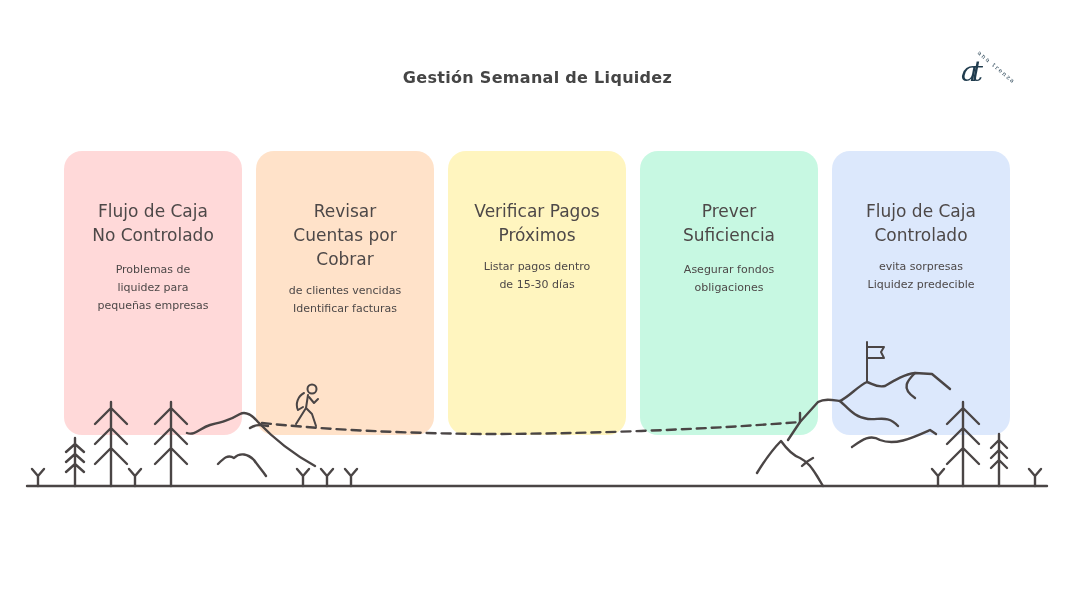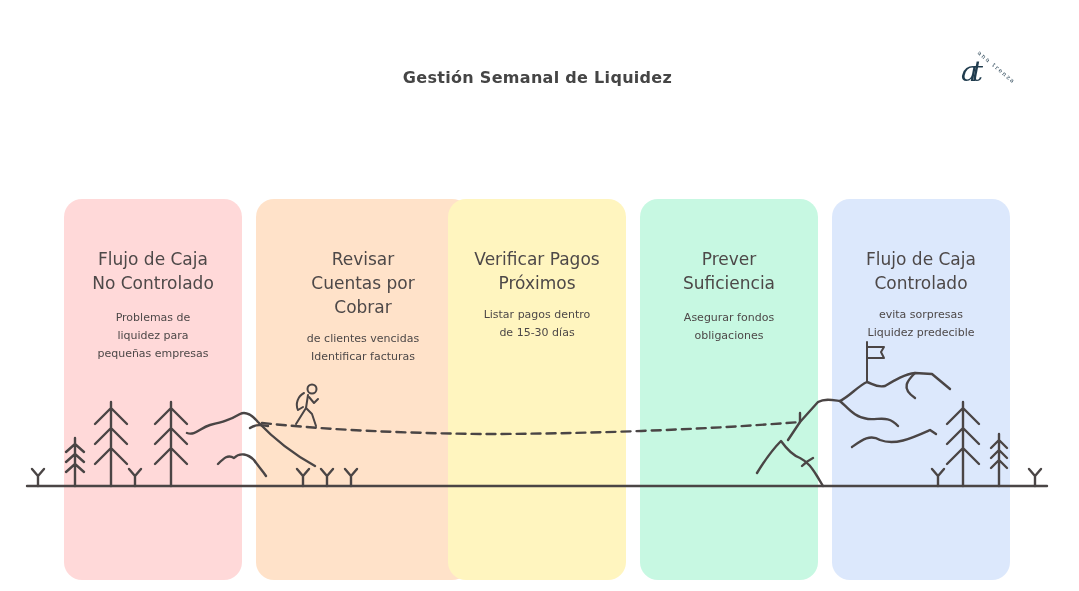--- a/index.html
+++ b/index.html
@@ -7,21 +7,21 @@
            font-family: "DejaVu Sans", sans-serif; color: #4a4545; }
     .title { position: absolute; left: 0; width: 1075px; top: 68px; text-align: center;
              font-family: "DejaVu Sans", sans-serif; font-weight: bold; font-size: 16px;
              color: #454545; letter-spacing: 0.3px; }
     .logo { position: absolute; left: 955px; top: 45px; width: 80px; height: 70px; }
     .logo .mono { position: absolute; left: 6px; top: 10px; font-family: "DejaVu Serif", serif;
                   font-size: 28px; color: #1f3b4d; letter-spacing: -6px; font-style: italic; text-align: right; }
     .logo .sub { position: absolute; left: 26px; top: 4px; font-family: "DejaVu Serif", serif;
                  font-size: 6px; color: #1f3b4d; transform: rotate(40deg); transform-origin: left top;
                  letter-spacing: 1.5px; }
-    .card { position: absolute; top: 151px; width: 178px; height: 381px; border-radius: 18px; margin-top: 48px; }
+    .card { position: absolute; top: 151px; width: 178px; height: 284px; border-radius: 18px; }
     .card-title { position: absolute; left: 0; right: 0; text-align: center;
                   font-family: "DejaVu Sans", sans-serif; font-size: 17px; line-height: 24px;
                   color: #4d4848; }
     .card-desc { position: absolute; left: 6px; right: 6px; text-align: center;
                  font-family: "DejaVu Sans", sans-serif; font-size: 11px; line-height: 18px;
                  color: #4d4848; }
     svg.scene { position: absolute; left: 0; top: 0; }
   </style>
 </head>
 <body>
@@ -38,21 +38,21 @@
     <div>Flujo de Caja</div>
     <div>No Controlado</div>
   </div>
   <div class="card-desc" style="top:110px">
     <div>Problemas de</div>
     <div>liquidez para</div>
     <div>pequeñas empresas</div>
   </div>
 </div>
 
-<div class="card" style="left:256px;background:#ffe2c9;padding-left:36px;">
+<div class="card" style="left:256px;background:#ffe2c9;">
   <div class="card-title" style="top:48px">
     <div>Revisar</div>
     <div>Cuentas por</div>
     <div>Cobrar</div>
   </div>
   <div class="card-desc" style="top:131px">
     <div>de clientes vencidas</div>
     <div>Identificar facturas</div>
   </div>
 </div>

